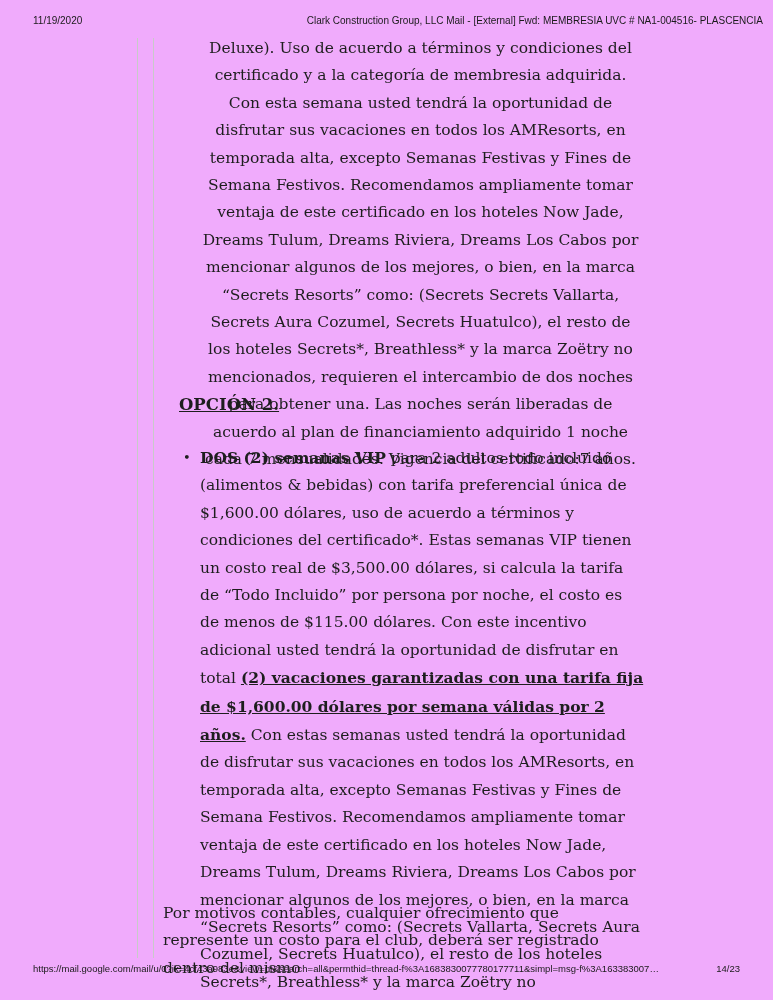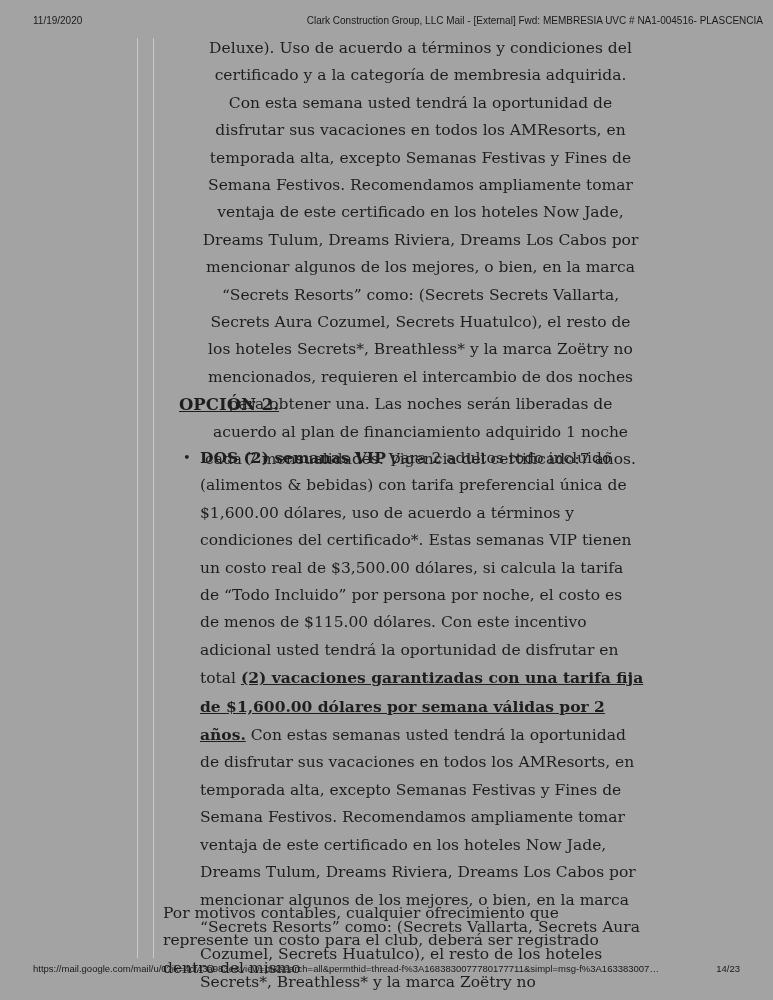--- a/index.html
+++ b/index.html
@@ -1,21 +1,21 @@
 <!DOCTYPE html>
 <html><head>
 <meta charset="utf-8">
 <style>
   * { margin: 0; padding: 0; box-sizing: border-box; }
   html, body { background: #ffffff; }
   .page {
     position: relative;
     width: 773px;
     height: 1000px;
-    background: #a3a3a3;
+    background: #f0abfc;
     overflow: hidden;
     font-family: "DejaVu Serif", serif;
     color: #1e1e1e;
   }
 
   
   .print-header {
     position: absolute;
     top: 15px; left: 0; right: 0; height: 14px;
     font-family: "Liberation Sans", sans-serif;

